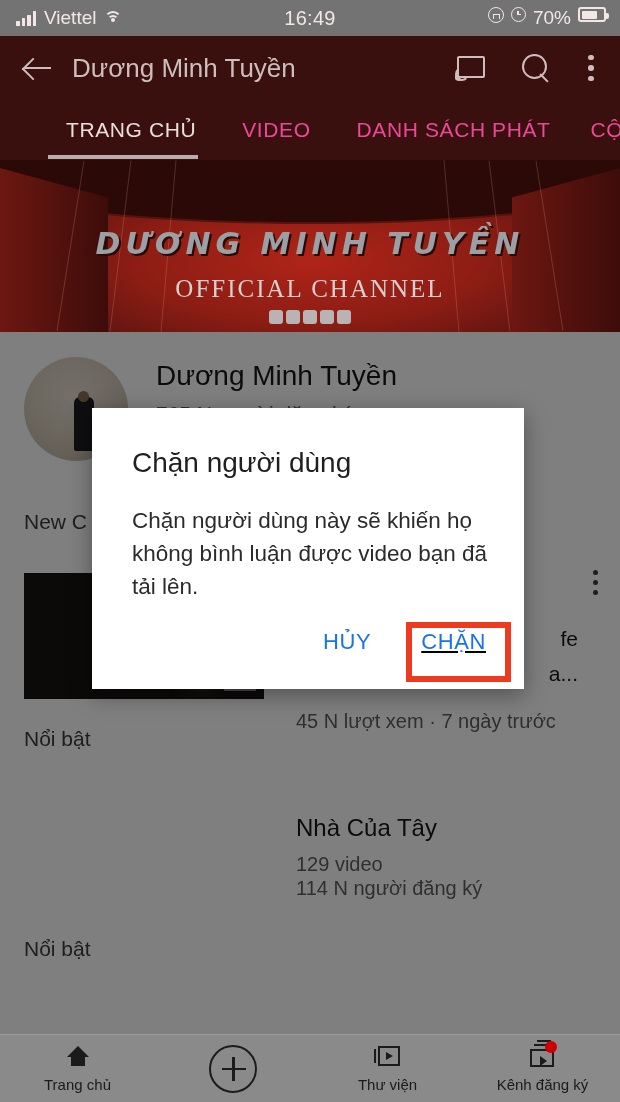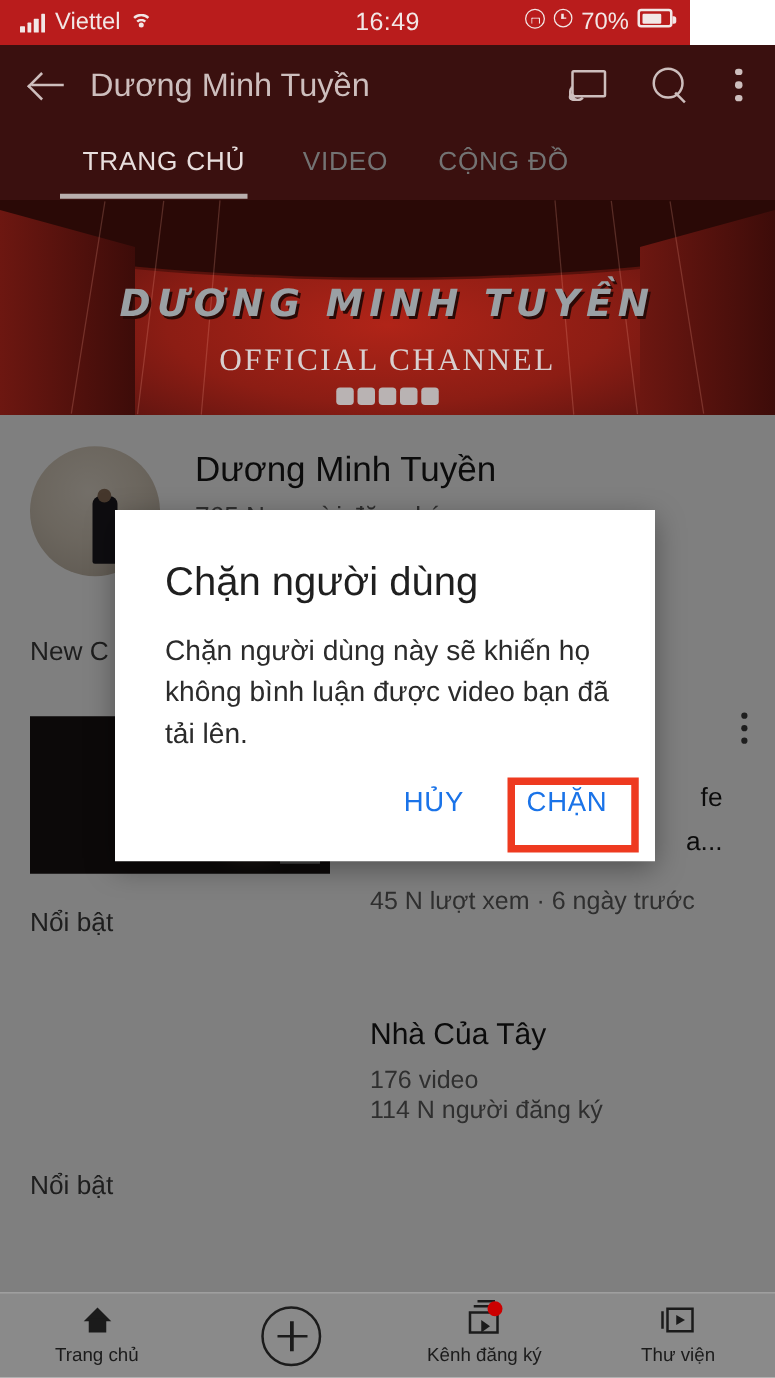--- a/index.html
+++ b/index.html
@@ -7,22 +7,22 @@
   body {
     font-family:"Liberation Sans", sans-serif;
     background:#ffffff;
     overflow:hidden;
     position:relative;
   }
   #app { position:absolute; inset:0; width:620px; height:1102px; overflow:hidden; }
 
   
   .statusbar{
-    position:absolute; top:0; left:0; width:552px; height:36px;
-    background:#b91c1c; color:#f2e7e6;
+    position:absolute; top:0; left:0; width:620px; height:36px;
+    background:#737373; color:#f2e7e6;
     display:flex; align-items:center; font-size:19px;
   }
   .sb-left{ position:absolute; left:16px; display:flex; align-items:center; gap:8px; }
   .sb-center{ position:absolute; left:0; width:620px; text-align:center; font-size:20px; letter-spacing:.3px;}
   .sb-right{ position:absolute; right:14px; display:flex; gap:7px; font-size:19px;}
   .sig{ display:inline-flex; align-items:flex-end; gap:2px; height:16px;}
   .sig i{ display:block; width:3.5px; background:#f2e7e6; border-radius:.5px;}
   .sig i:nth-child(1){height:5px}.sig i:nth-child(2){height:8px}
   .sig i:nth-child(3){height:11px}.sig i:nth-child(4){height:15px}
   .wifi{ position:relative; width:18px; height:14px;}
@@ -66,21 +66,21 @@
   .search::before{content:"";position:absolute;left:0;top:0;width:21px;height:21px;border:2.4px solid #cdbebd;border-radius:50%;}
   .search::after{content:"";position:absolute;left:18px;top:19px;width:11px;height:2.4px;background:#cdbebd;transform:rotate(45deg);transform-origin:left center;}
   .kebab{ width:6px; margin-right:26px; display:flex; flex-direction:column; gap:5px; cursor:pointer;}
   .kebab i{ width:5.5px; height:5.5px; background:#cdbebd; border-radius:50%;}
 
   
   .tabs{
     position:absolute; top:100px; left:0; width:620px; height:60px;
     background:#3a100f; display:flex; align-items:center; overflow:hidden;
   }
-  .tab{ color:#737373; font-size:21px; letter-spacing:.6px; white-space:nowrap; cursor:pointer; position:relative;}
+  .tab{ color:#ec4899; font-size:21px; letter-spacing:.6px; white-space:nowrap; cursor:pointer; position:relative;}
   .tab.active{ color:#e8dedd; }
   .tab-underline{ position:absolute; left:48px; top:155px; width:150px; height:4px; background:#b9aead; z-index:3;}
 
   
   .banner{
     position:absolute; top:160px; left:0; width:620px; height:172px;
     background:
       radial-gradient(ellipse 420px 150px at 50% 58%, #b02418 0%, #8c1d14 42%, #5d1410 72%, #3a0d0a 100%),
       #3a0d0a;
     overflow:hidden;
@@ -138,26 +138,26 @@
   .sec-b{ position:absolute; left:24px; top:605px; font-size:21px; color:#3c3c3c;}
 
   .scrim{ position:absolute; top:332px; left:0; width:620px; height:702px; background:rgba(0,0,0,.5); }
 
   
   .dialog{
     position:absolute; left:92px; top:408px; width:432px; height:281px;
     background:#fff; box-shadow:0 6px 22px rgba(0,0,0,.36);
     z-index:20;
   }
-  .dlg-title{ position:absolute; left:40px; top:39px; font-size:32px; color:#1f1f1f;}
+  .dlg-title{ position:absolute; left:40px; top:39px; font-size:28px; color:#1f1f1f;}
   .dlg-body{ position:absolute; left:40px; top:96px; width:356px; font-size:22.5px;
       line-height:33px; color:#2b2b2b;}
   .dlg-actions{ position:absolute; right:14px; bottom:16px; display:flex; align-items:center; gap:6px;}
   .btn-cancel{ color:#1a73e8; font-size:22px; letter-spacing:.6px; padding:12px 20px; cursor:pointer;}
-  .btn-block-wrap{ position:relative; padding:6px; }
+  .btn-block-wrap{ position:relative; padding:6px;text-decoration:underline; }
   .btn-block{ color:#1a73e8; font-size:22px; letter-spacing:.6px; padding:12px 18px; cursor:pointer;}
   .hl-box{ position:absolute; left:406px; top:622px; width:105px; height:60px;
       border:6px solid #ee3a20; z-index:30; pointer-events:none;}
 
   
   .bottomnav{
     position:absolute; bottom:0; left:0; width:620px; height:68px;
     background:#8a8a8a; border-top:1px solid #9a9a9a;
     display:flex; align-items:center; z-index:25;
   }
@@ -231,20 +231,21 @@
           <i></i>
           <i></i>
           <i></i>
         </div>
     </div>
   </div>
 
   <div class="tabs">
     <div class="tab active" style="margin-left:66px">TRANG CHỦ</div>
     <div class="tab" style="margin-left:46px">VIDEO</div>
+    <div class="tab" style="margin-left:46px">DANH SÁCH PHÁT</div>
     <div class="tab" style="margin-left:40px">CỘNG ĐỒ</div>
   </div>
   <div class="tab-underline"></div>
 
   <div class="banner">
     <div class="arc"></div>
     <div class="panelL"></div>
     <div class="panelR"></div>
     <div class="ray" style="left:70px;  transform:rotate(9deg)"></div>
     <div class="ray" style="left:120px; transform:rotate(7deg)"></div>
@@ -276,25 +277,25 @@
         <div class="glow"></div>
         <div class="bar"></div>
       </div>
     <div class="v-kebab">
         <i></i>
         <i></i>
         <i></i>
       </div>
     <div class="v-title1">fe</div>
     <div class="v-title2">a...</div>
-    <div class="v-meta">45 N lượt xem · 6 ngày trước</div>
+    <div class="v-meta">45 N lượt xem · 7 ngày trước</div>
 
     <div class="sec-a">Nổi bật</div>
     <div class="pl-title">Nhà Của Tây</div>
-    <div class="pl-vids">176 video</div>
+    <div class="pl-vids">129 video</div>
     <div class="pl-subs">114 N người đăng ký</div>
 
     <div class="sec-b">Nổi bật</div>
   </div>
 
   <div class="scrim"></div>
 
   <div class="dialog">
     <div class="dlg-title">Chặn người dùng</div>
     <div class="dlg-body">Chặn người dùng này sẽ khiến họ không bình luận được video bạn đã tải lên.</div>
@@ -313,29 +314,29 @@
           <div class="home"></div>
           <div class="home2"></div>
         </div>
       <div class="nav-label">Trang chủ</div>
     </div>
     <div class="nav-item">
       <div class="plus"></div>
     </div>
     <div class="nav-item">
       <div class="nv-ico">
+          <div class="lib-l1"></div>
+          <div class="lib"></div>
+        </div>
+      <div class="nav-label">Thư viện</div>
+    </div>
+    <div class="nav-item">
+      <div class="nv-ico">
         <div class="subs-l2"></div>
           <div class="subs-l1"></div>
           <div class="subs"></div>
         <div class="badge"></div>
       </div>
       <div class="nav-label">Kênh đăng ký</div>
     </div>
-    <div class="nav-item">
-      <div class="nv-ico">
-          <div class="lib-l1"></div>
-          <div class="lib"></div>
-        </div>
-      <div class="nav-label">Thư viện</div>
-    </div>
   </div>
 
 </div>
 
 </body></html>

